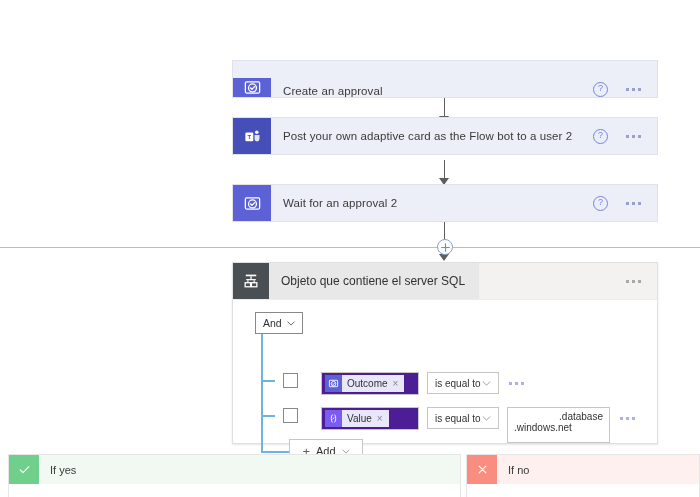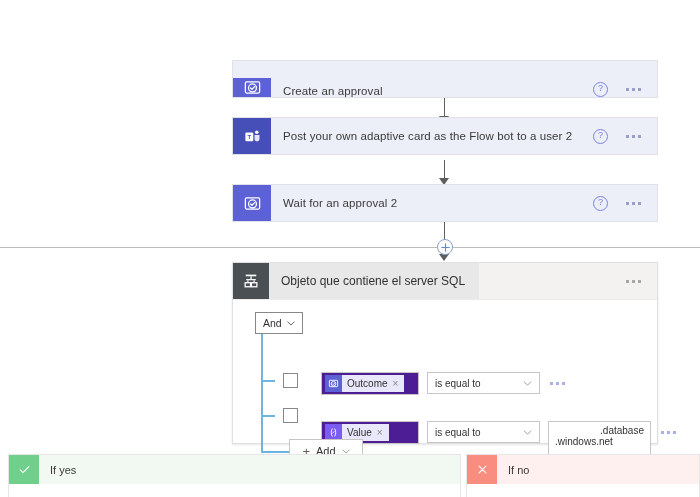--- a/index.html
+++ b/index.html
@@ -255,21 +255,21 @@
     display: flex;
     align-items: center;
     justify-content: center;
   }
   .token-icon.outcome { background: #5c62d6; }
   .token-icon.value   { background: #7b5cf0; }
   .token-label { font-size: 10px; color: #323130; }
   .token-x { font-size: 10px; color: #8a8886; line-height: 1; }
 
   .op-field {
-    width: 113px;
+    width: 72px;
     height: 22px;
     border: 1px solid #c8c6c4;
     background: #ffffff;
     box-sizing: border-box;
     display: flex;
     align-items: center;
     justify-content: space-between;
     padding: 0 7px;
     font-size: 10px;
     color: #323130;
@@ -494,21 +494,21 @@
       <div class="row-menu">
         <div class="ellipsis blue">
             <i></i>
             <i></i>
             <i></i>
           </div>
       </div>
     </div>
 
     <div class="chkbox" style="left:50px; top:108px;"></div>
-    <div class="row" style="top:121px;">
+    <div class="row" style="top:107px;">
       <div class="token-field">
         <span class="token">
           <span class="token-icon value">
             <svg width="11" height="11" viewBox="0 0 24 24" fill="none">
               <path d="M9 4c-2.6 2.2-2.6 13.8 0 16" stroke="#ffffff" stroke-width="2" stroke-linecap="round"></path>
               <path d="M15 4c2.6 2.2 2.6 13.8 0 16" stroke="#ffffff" stroke-width="2" stroke-linecap="round"></path>
               <path d="M10.6 12.8l2.8-2.6" stroke="#ffffff" stroke-width="2" stroke-linecap="round"></path>
             </svg>
           </span>
           <span class="token-label">Value</span>

